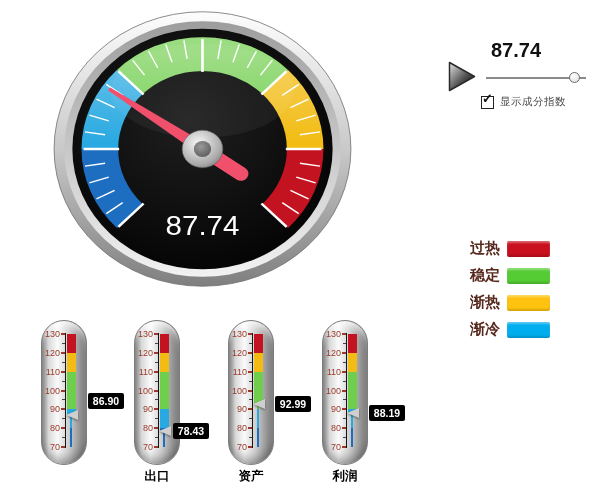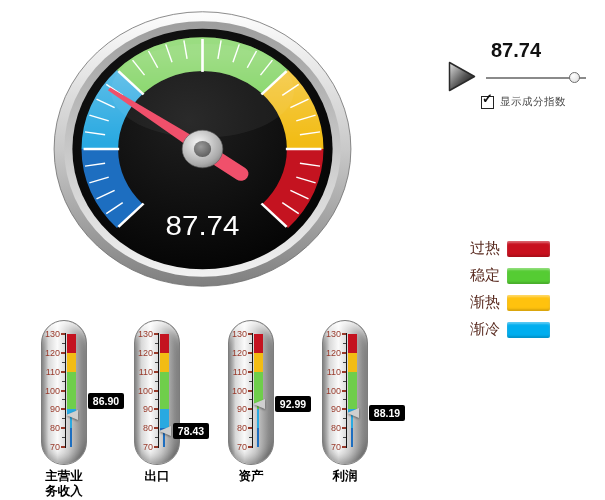--- a/index.html
+++ b/index.html
@@ -17,21 +17,21 @@
     background:radial-gradient(circle at 35% 30%,#ffffff,#dcdcdc);border:1px solid #6e6e6e;
     box-sizing:border-box;cursor:pointer;}
   .chk-row{position:absolute;left:481px;top:95px;height:14px;display:flex;align-items:center;}
   .chk-box{position:relative;width:11px;height:11px;border:1px solid #222;background:#fff;
     margin-right:6px;cursor:pointer;}
   .chk-box .mark{position:absolute;left:0px;top:-5px;font-size:13px;font-weight:bold;color:#111;line-height:13px;}
   .chk-label{font-size:10.5px;color:#4a4a4a;letter-spacing:0.5px;}
   
   .legend{position:absolute;left:470px;top:240px;}
   .lg-row{display:flex;align-items:center;justify-content:flex-end;margin-bottom:10px;height:17px;}
-  .lg-label{font-size:15px;font-weight:normal;color:#57281d;margin-right:7px;white-space:nowrap;}
+  .lg-label{font-size:15px;font-weight:bold;color:#57281d;margin-right:7px;white-space:nowrap;}
   .lg-swatch{width:43px;height:16px;border-radius:2px;
     box-shadow:inset 0 2px 2px rgba(255,255,255,.35), inset 0 -2px 2px rgba(0,0,0,.15);}
   
   .gauge-wrap{position:absolute;left:50px;top:8px;width:305px;height:282px;}
   
   .thermos{position:absolute;left:0;top:320px;width:605px;height:180px;}
   .thermo{position:absolute;top:0;width:92px;height:180px;}
   .capsule{position:absolute;left:0;top:0;width:46px;height:145px;border-radius:23px;
     border:1px solid #7d7d7d;box-sizing:border-box;
     background:linear-gradient(90deg,#7e7e7e 0%,#d9d9d9 15%,#fafafa 35%,#d0d0d0 60%,#909090 88%,#7a7a7a 100%);
@@ -203,22 +203,20 @@
         <div class="t-min" style="top:41.8px"></div>
         <div class="t-min" style="top:22.9px"></div>
         <div class="t-seg" style="left:25.5px;width:9px;top:89.3px;height:5.8px;background:#29a9e1"></div>
         <div class="t-seg" style="left:25.5px;width:9px;top:51.7px;height:37.7px;background:#6fce4b"></div>
         <div class="t-seg" style="left:25.5px;width:9px;top:32.8px;height:18.8px;background:#f2bc14"></div>
         <div class="t-seg" style="left:25.5px;width:9px;top:14.0px;height:18.8px;background:#c41320"></div>
         <div class="t-seg" style="left:29px;width:2px;top:108.2px;height:18.8px;background:#1d6ec0"></div>
         <div class="t-seg" style="left:29px;width:2px;top:95.2px;height:13.0px;background:#29a9e1"></div>
         <div class="t-ptr" style="left:24.5px;top:90.2px"></div>
         <div class="t-badge" style="left:47px;top:73px">86.90</div>
-        <div class="t-label">主营业
-务收入</div>
       </div>
       <div class="thermo" style="left:134px">
         <div class="capsule"></div>
         <div class="t-axis" style="top:13px;height:115px"></div>
         <div class="t-num" style="top:122.0px">70</div>
         <div class="t-dash" style="top:126.0px"></div>
         <div class="t-num" style="top:103.2px">80</div>
         <div class="t-dash" style="top:107.2px"></div>
         <div class="t-num" style="top:84.3px">90</div>
         <div class="t-dash" style="top:88.3px"></div>

